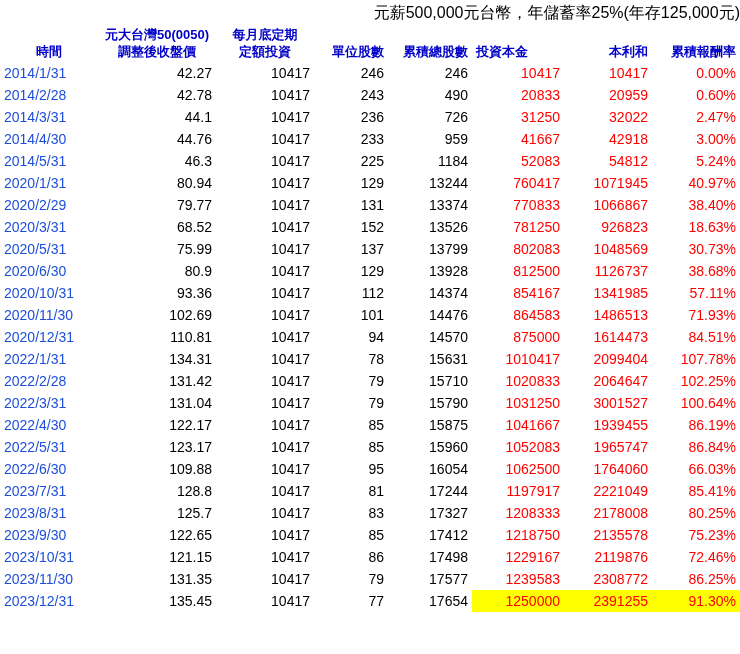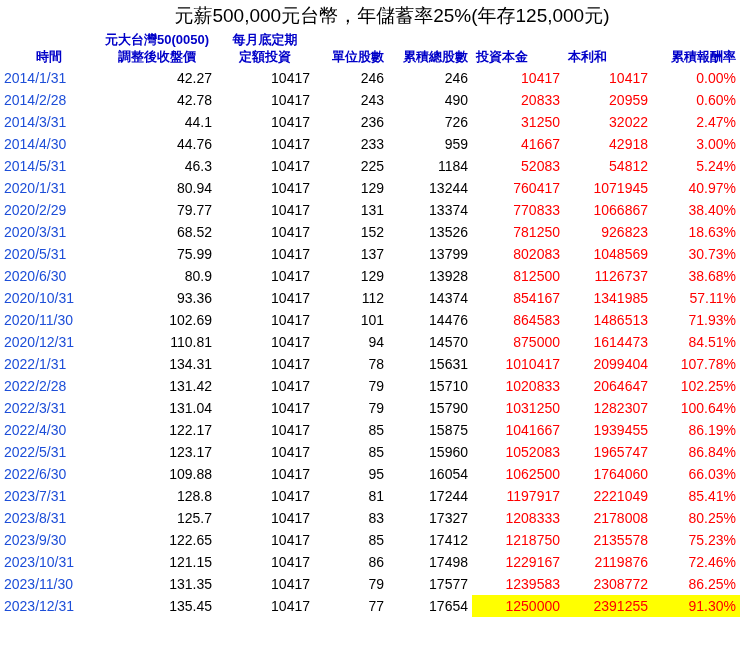--- a/index.html
+++ b/index.html
@@ -13,22 +13,22 @@
     font-family: "Liberation Sans", sans-serif;
     color: #000000;
     overflow: hidden;
   }
   .page {
     position: relative;
     width: 740px;
     height: 654px;
   }
   .title {
-    text-align: center;
-    font-size: 19px;
+    text-align: right;
+    font-size: 16px;
     color: #000000;
     padding-top: 3px;
     padding-bottom: 2px;
     letter-spacing: 0px;
     white-space: nowrap;
     padding-left: 44px;
   }
   table.data {
     border-collapse: collapse;
     width: 740px;
@@ -41,21 +41,21 @@
     vertical-align: bottom;
     padding: 0 4px 2px 4px;
     line-height: 17px;
   }
   table.data th.c0 { text-align: center; }
   table.data th.c1 { text-align: center; }
   table.data th.c2 { text-align: center; }
   table.data th.c3 { text-align: right; }
   table.data th.c4 { text-align: right; }
   table.data th.c5 { text-align: left; }
-  table.data th.c6 { text-align: left; }
+  table.data th.c6 { text-align: right; }
   table.data th.c7 { text-align: right; }
 
   table.data td {
     font-size: 14px;
     padding: 1px 4px;
     line-height: 20px;
     white-space: nowrap;
   }
   td.date { text-align: left; color: #1d4ed8; padding-right: 10px; }
   td.num  { text-align: right; color: #000000; }
@@ -272,21 +272,21 @@
           <td class="red">2064647</td>
           <td class="red">102.25%</td>
         </tr>
         <tr>
           <td class="date">2022/3/31</td>
           <td class="num">131.04</td>
           <td class="num">10417</td>
           <td class="num">79</td>
           <td class="num">15790</td>
           <td class="red">1031250</td>
-          <td class="red">1282307</td>
+          <td class="red">3001527</td>
           <td class="red">100.64%</td>
         </tr>
         <tr>
           <td class="date">2022/4/30</td>
           <td class="num">122.17</td>
           <td class="num">10417</td>
           <td class="num">85</td>
           <td class="num">15875</td>
           <td class="red">1041667</td>
           <td class="red">1939455</td>

